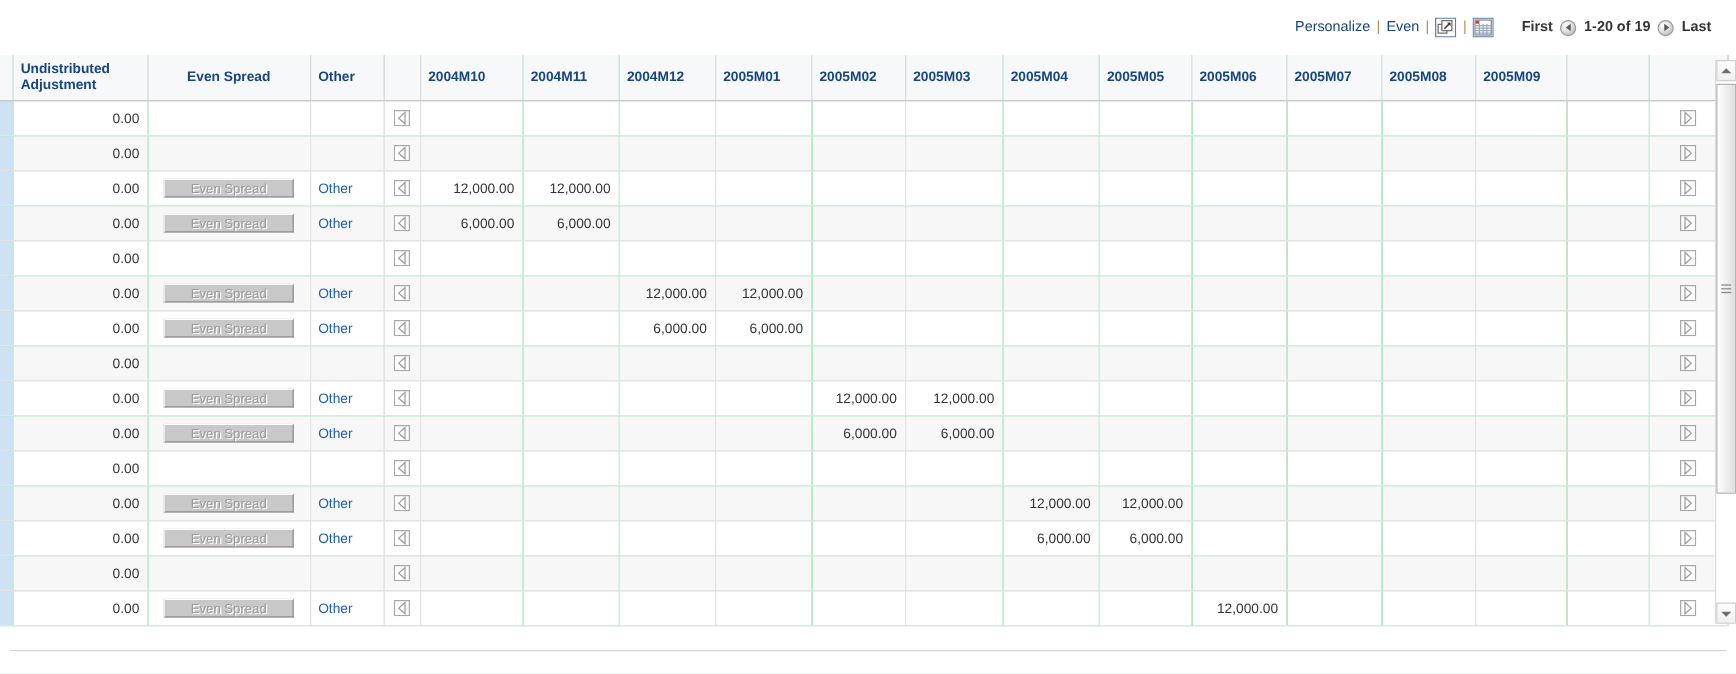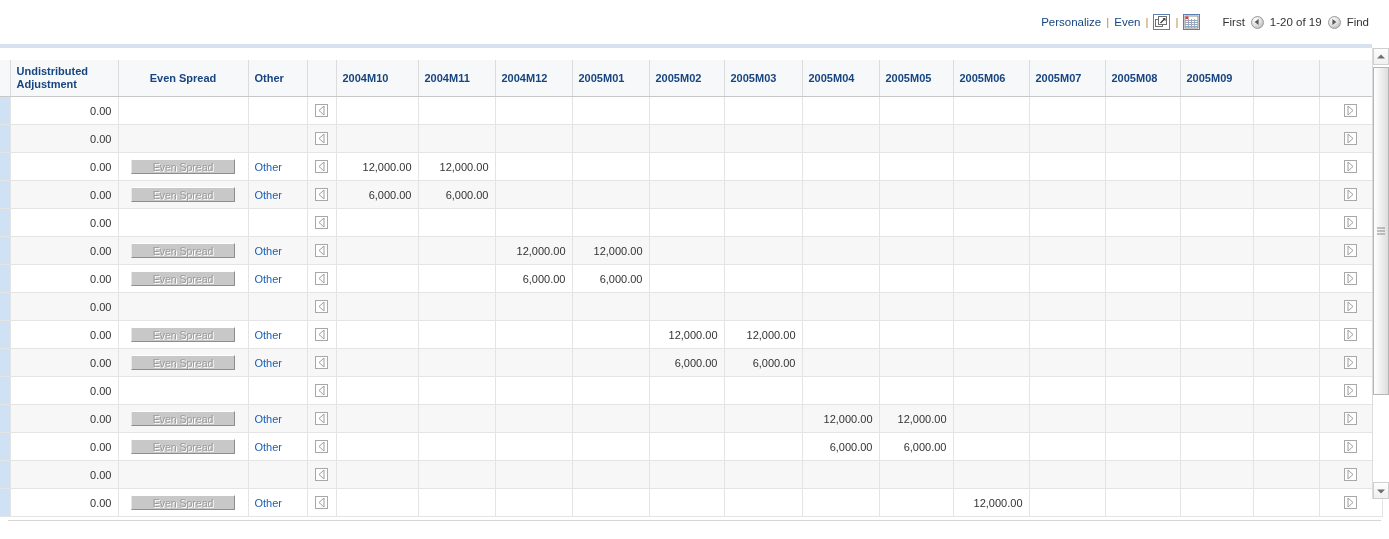--- a/index.html
+++ b/index.html
@@ -35,21 +35,21 @@
     display:inline-block;width:17px;height:16px;position:relative;
     vertical-align:middle;cursor:pointer;
   }
   
   .ico-expand{width:17px;height:16px;}
   
   .ico-grid{width:17px;height:16px;}
 
   .pager{
     display:flex;align-items:center;margin-left:22px;gap:6px;
-    font-size:11.5px;color:#333;
+    font-size:11.5px;color:#333;font-weight:bold;
   }
   .pg-lbl{color:#333;cursor:pointer;}
   .pg-range{color:#333;}
   .circ-btn{
     width:13px;height:13px;border-radius:50%;
     display:inline-block;position:relative;cursor:pointer;
     background:radial-gradient(circle at 35% 30%, #ffffff 0%, #e2e2e2 45%, #a8a8a8 100%);
     border:1px solid #9a9a9a;
     box-sizing:border-box;
   }
@@ -69,21 +69,21 @@
 
   
   .grid-wrap{
     position:absolute;left:0;top:44px;width:1389px;height:455px;
   }
   .grid-topline{
     position:absolute;left:0;top:0;width:1372px;height:4px;
     background:#d7e2f0;
   }
   table.grid{
-    position:absolute;left:0;top:16px;
+    position:absolute;left:0;top:0;
     border-collapse:collapse;
     table-layout:fixed;
     width:1372px;
     background:#86efac;
   }
   table.grid th{
     background:#f7f8fa;
     color:#17457f;
     font-weight:bold;
     font-size:11px;
@@ -248,21 +248,21 @@
 
       <span class="pager">
         <span class="pg-lbl">First</span>
         <span class="circ-btn prev">
             <i></i>
           </span>
         <span class="pg-range">1-20 of 19</span>
         <span class="circ-btn next">
             <i></i>
           </span>
-        <span class="pg-lbl">Find</span>
+        <span class="pg-lbl">Last</span>
       </span>
 
     </div>
   </div>
 
   <div class="grid-wrap">
     <div class="grid-topline"></div>
     <table class="grid">
       <colgroup id="cg">
           <col style="width: 10px;">

